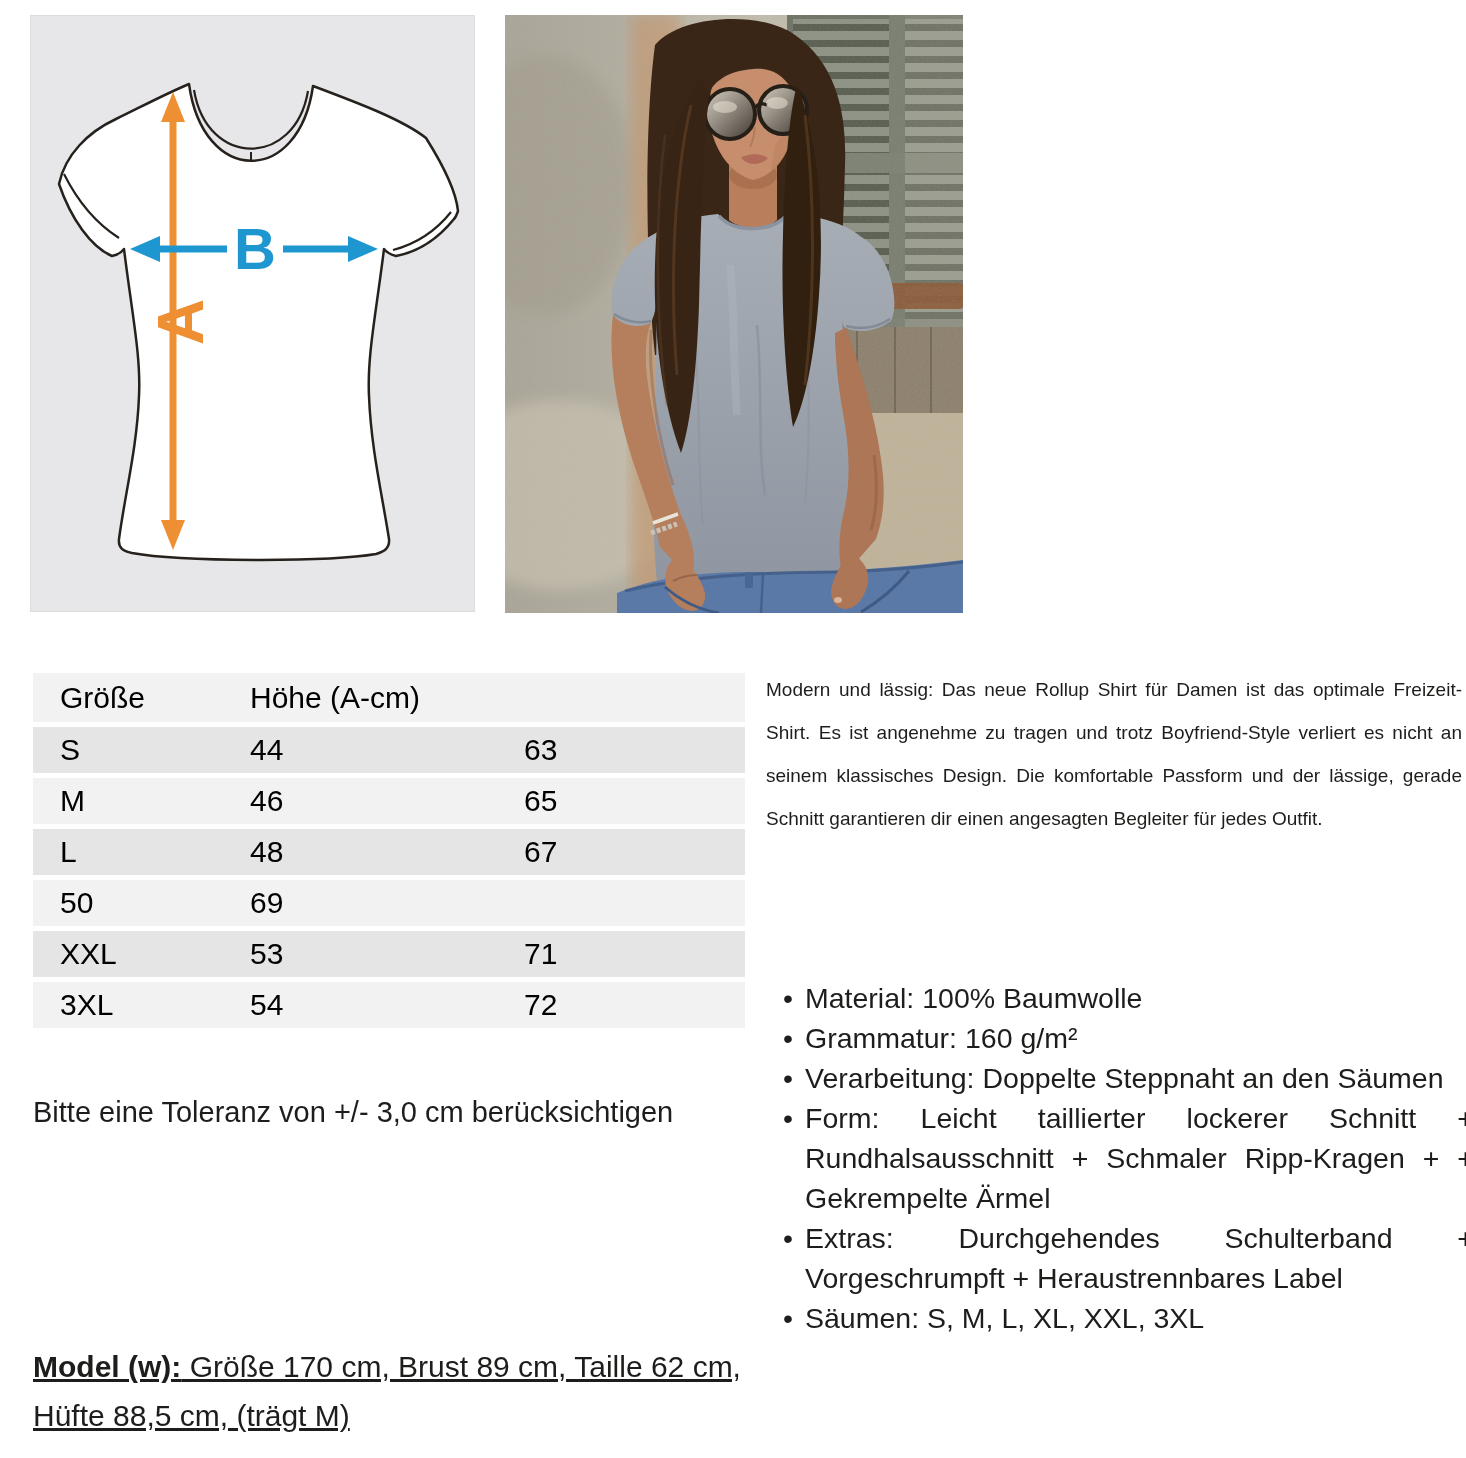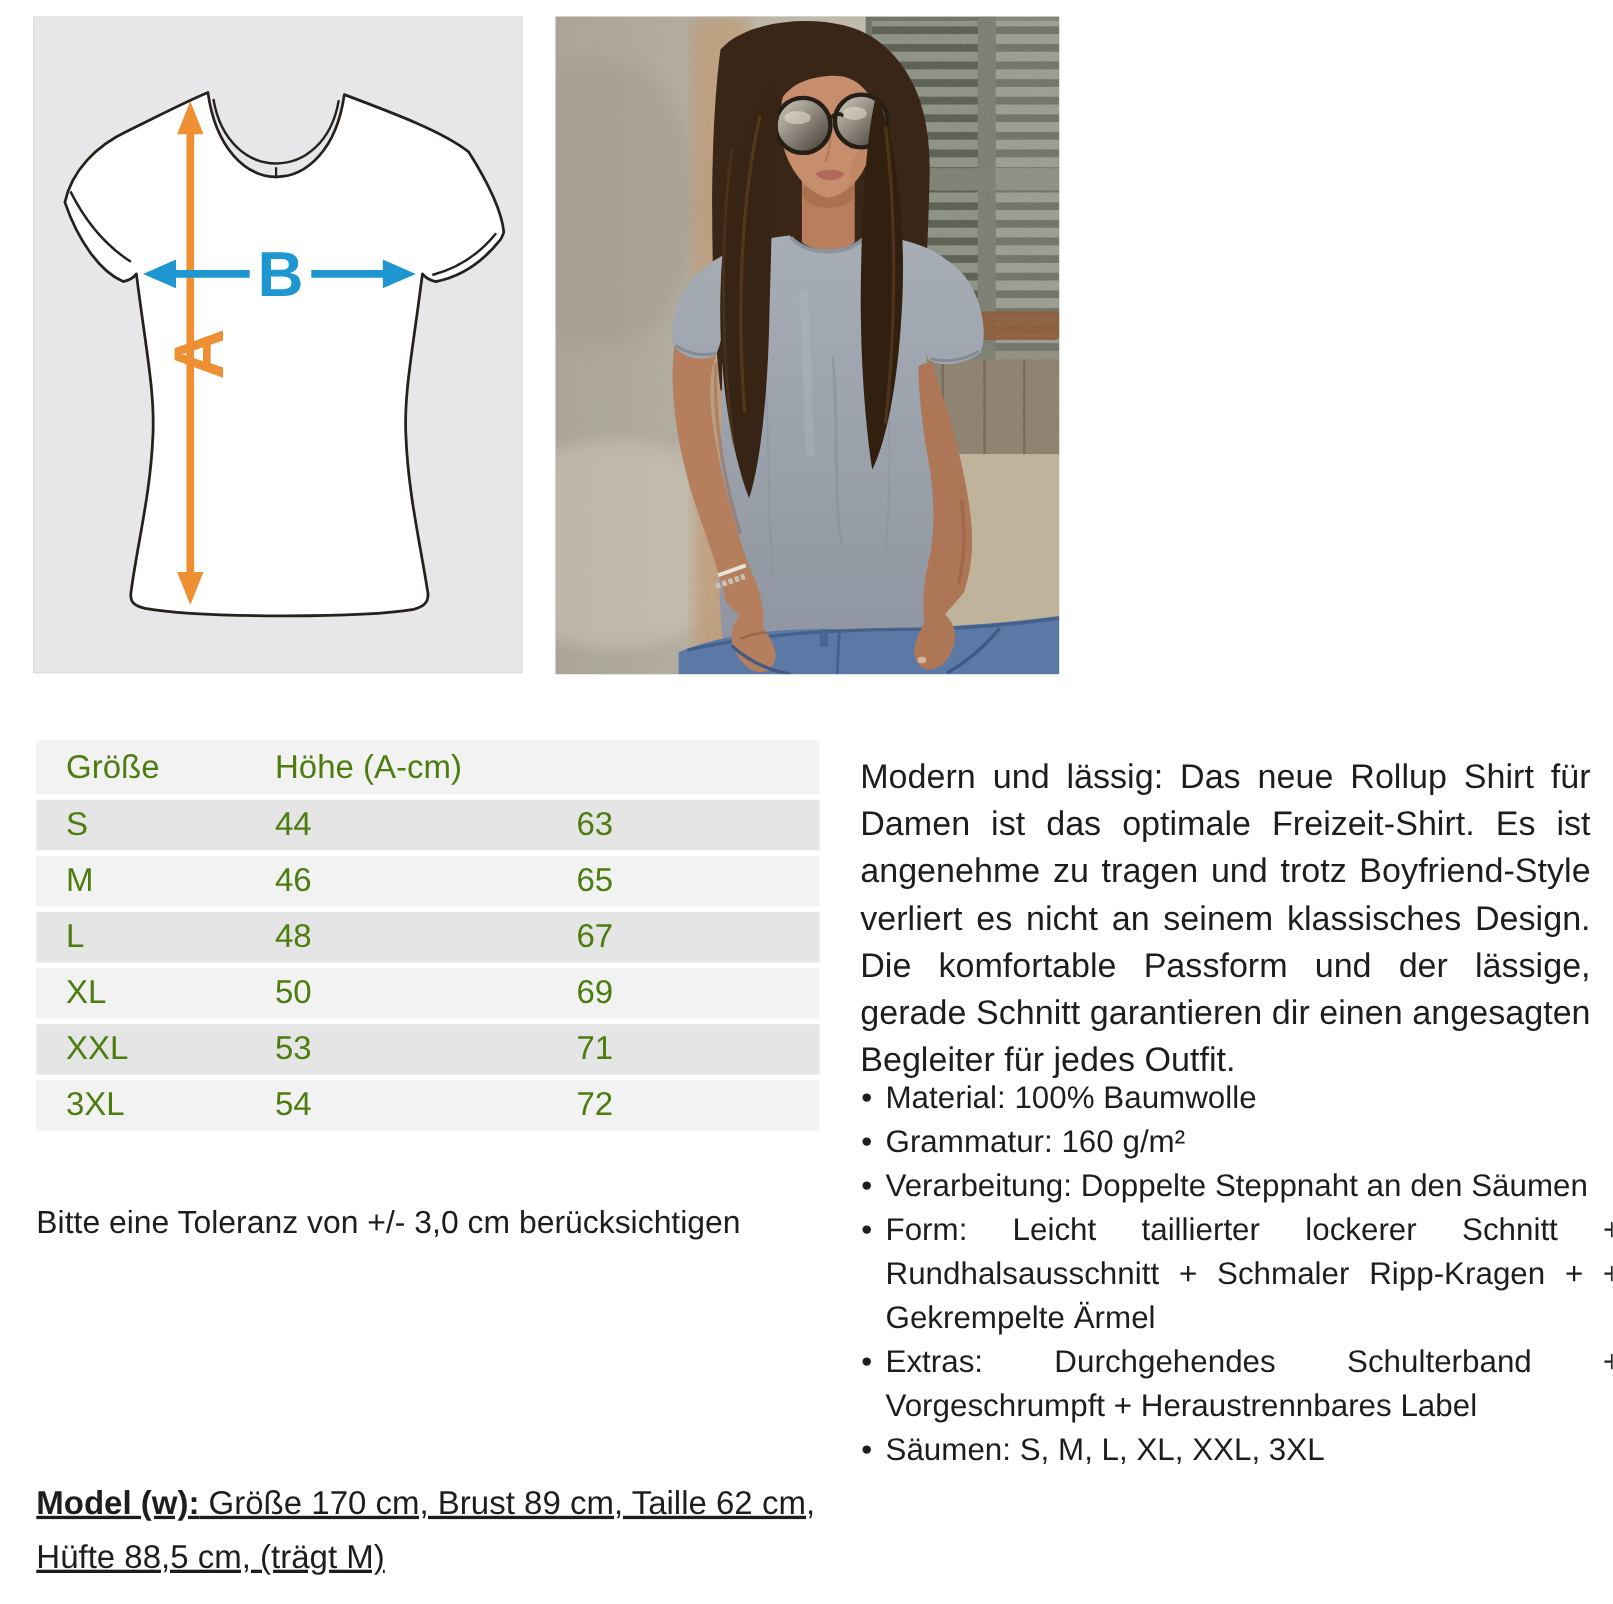--- a/index.html
+++ b/index.html
@@ -9,30 +9,30 @@
     overflow:hidden;
   }
   .panel {
     position:absolute; left:30px; top:15px; width:445px; height:597px;
     background:#e7e7e9; border:1px solid #dcdcde; box-sizing:border-box;
   }
   .photo {
     position:absolute; left:505px; top:15px; width:458px; height:598px;
     overflow:hidden; background:#b5b0a4;
   }
-  .sizetable { position:absolute; left:33px; top:673px; width:712px; font-size:30px; color:#4d7c0f; }
+  .sizetable { position:absolute; left:33px; top:673px; width:712px; font-size:30px; color:#000000; }
   .trow {
     display:grid; grid-template-columns:190px 274px 1fr; padding-left:27px;
     height:46px; line-height:46px; background:#f2f2f2; margin-bottom:5px;
   }
   .trow.head { height:49px; line-height:49px; background:#f2f2f2; }
   .trow.dark { background:#e5e5e5; }
   .tolerance { position:absolute; left:33px; top:1096px; font-size:29px; }
   .desc { position:absolute; left:766px; top:668px; width:696px; }
-  .desc p { margin:16px; font-size:31px; line-height:43px; text-align:justify; }
+  .desc p { margin:0; font-size:19px; line-height:43px; text-align:justify; }
   .bullets {
     position:absolute; left:766px; top:966px; width:696px;
     margin:12px; padding:0; list-style:none;
   }
   .bullets li {
     position:relative; padding-left:27px; font-size:28.5px; line-height:40px;
     text-align:justify;
   }
   .bullets li::before { content:"\2022"; position:absolute; left:5px; }
   .model { position:absolute; left:33px; top:1342px; width:712px; font-size:30px; line-height:49px;text-decoration:underline; }
@@ -245,21 +245,20 @@
         <span>65</span>
       </div>
 
       <div class="trow dark">
         <span>L</span>
         <span>48</span>
         <span>67</span>
       </div>
 
       <div class="trow">
-        <span>XL</span>
         <span>50</span>
         <span>69</span>
       </div>
 
       <div class="trow dark">
         <span>XXL</span>
         <span>53</span>
         <span>71</span>
       </div>
 

